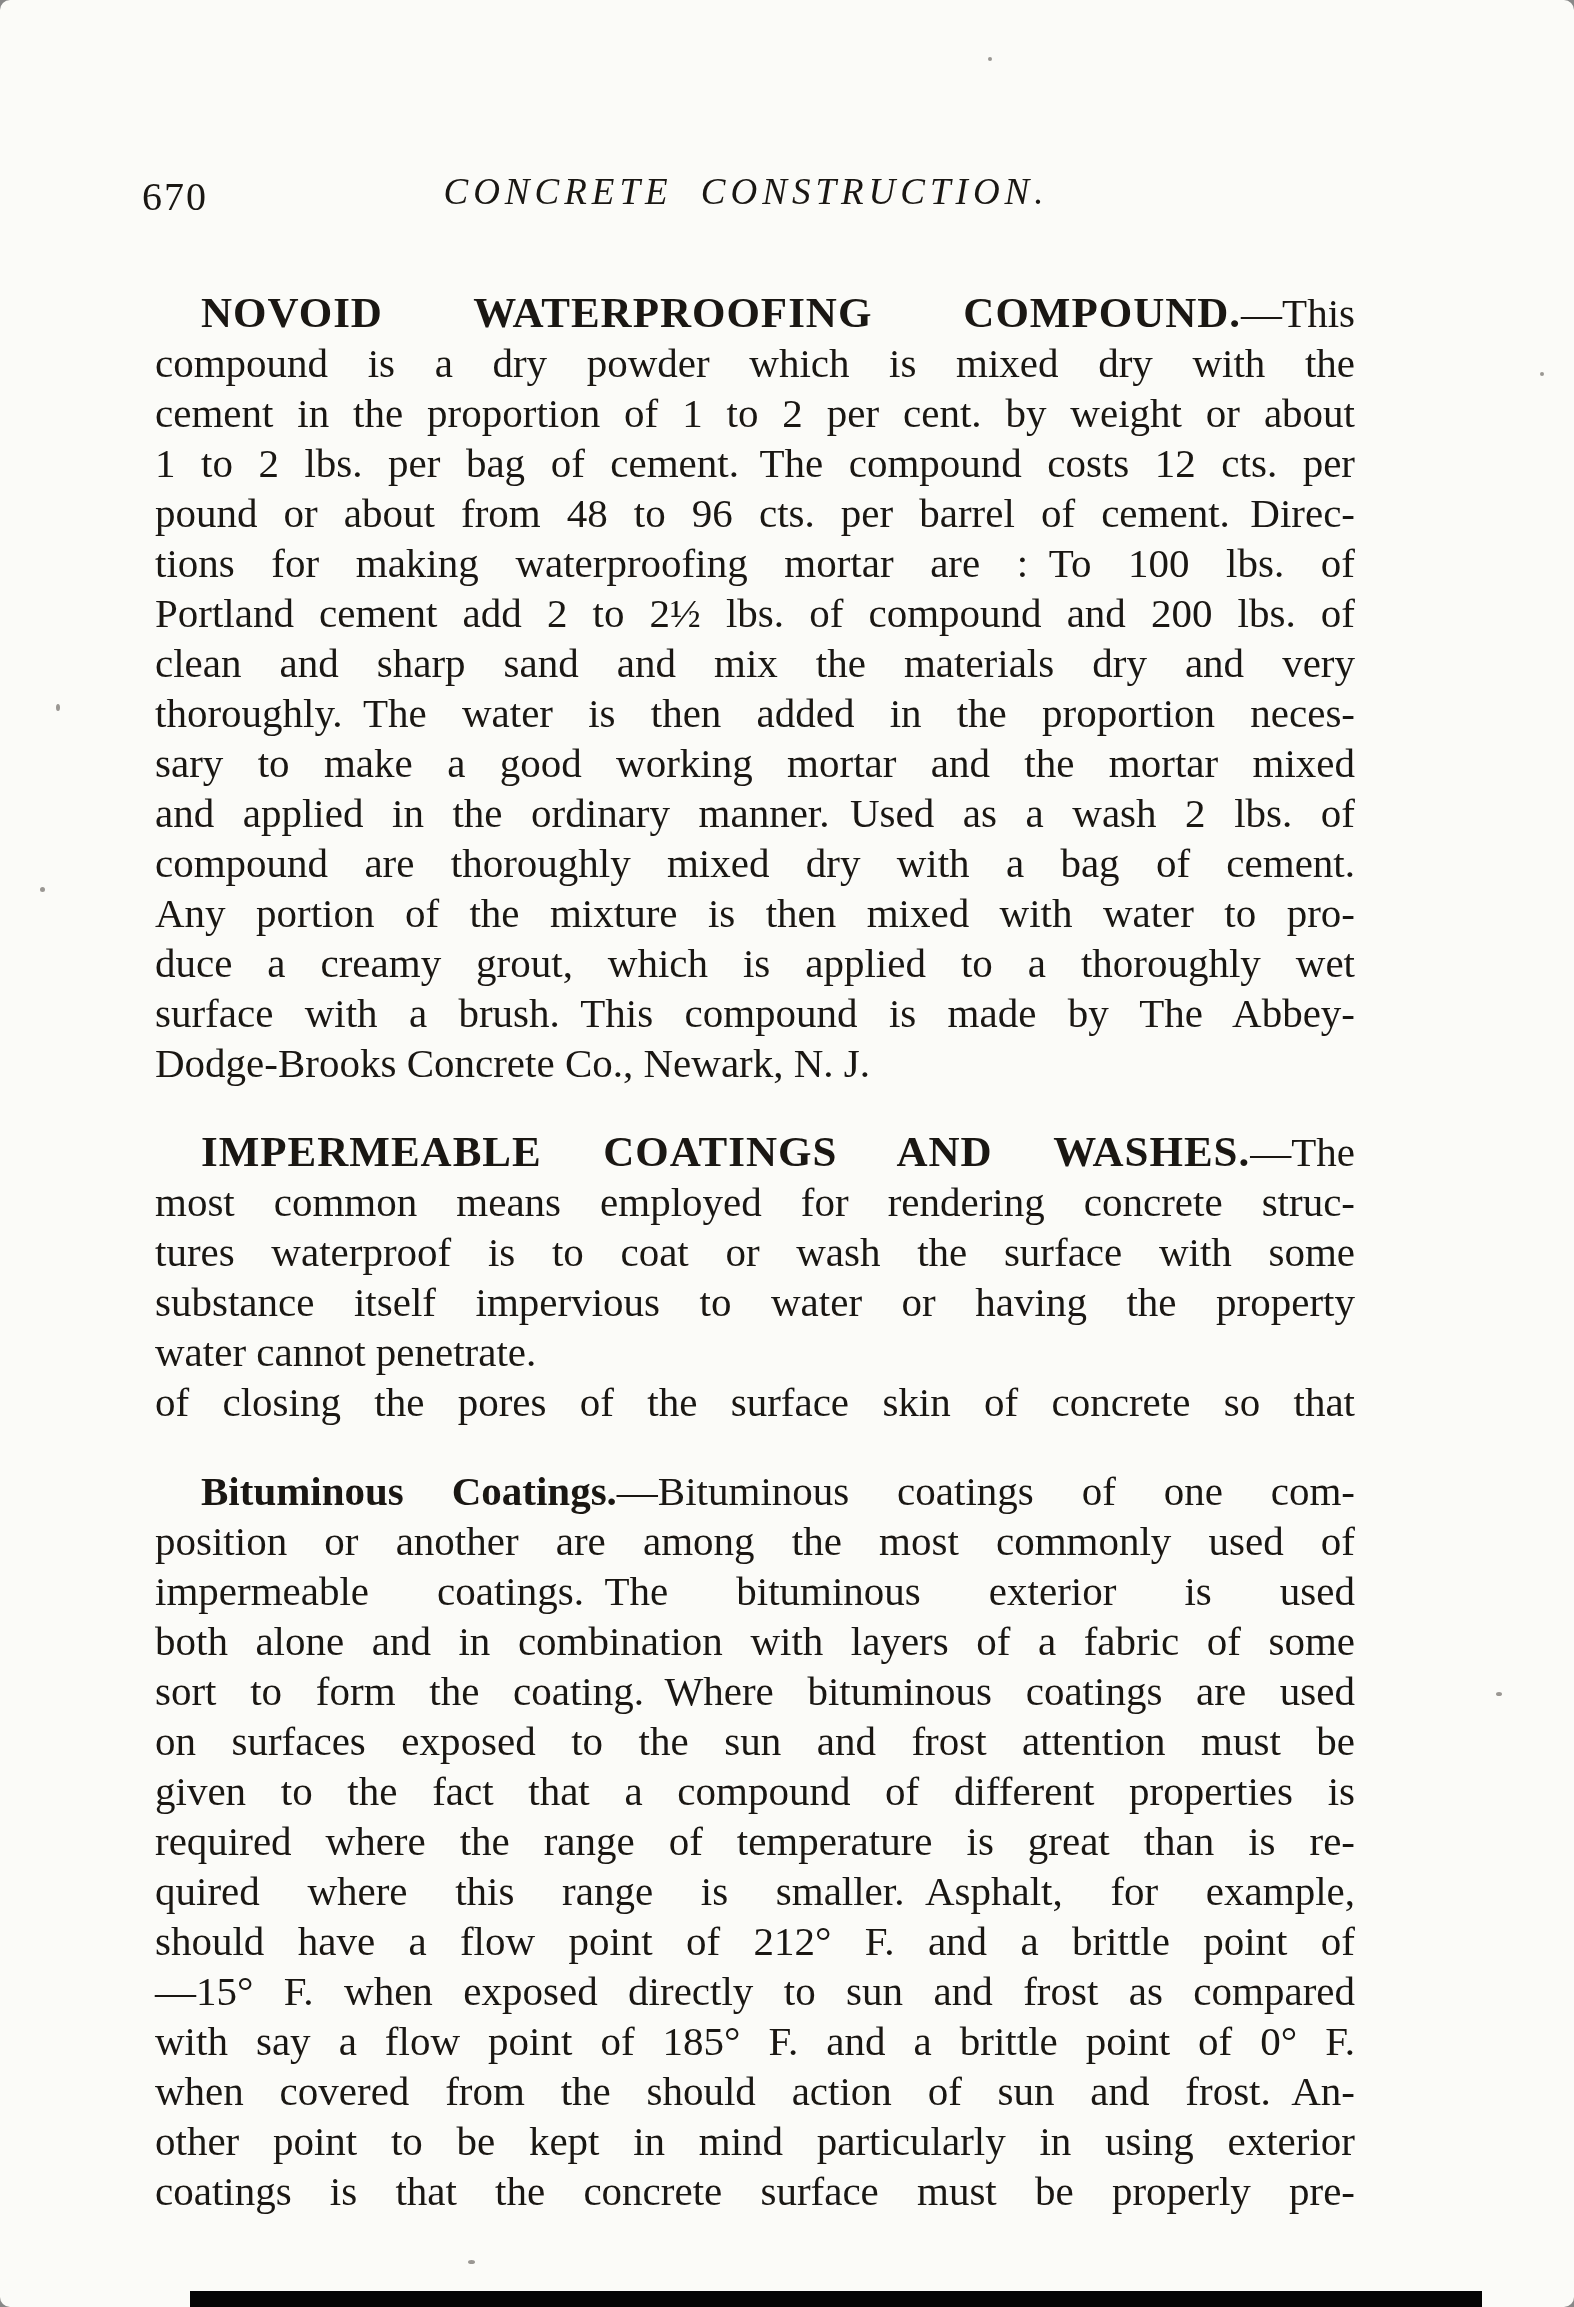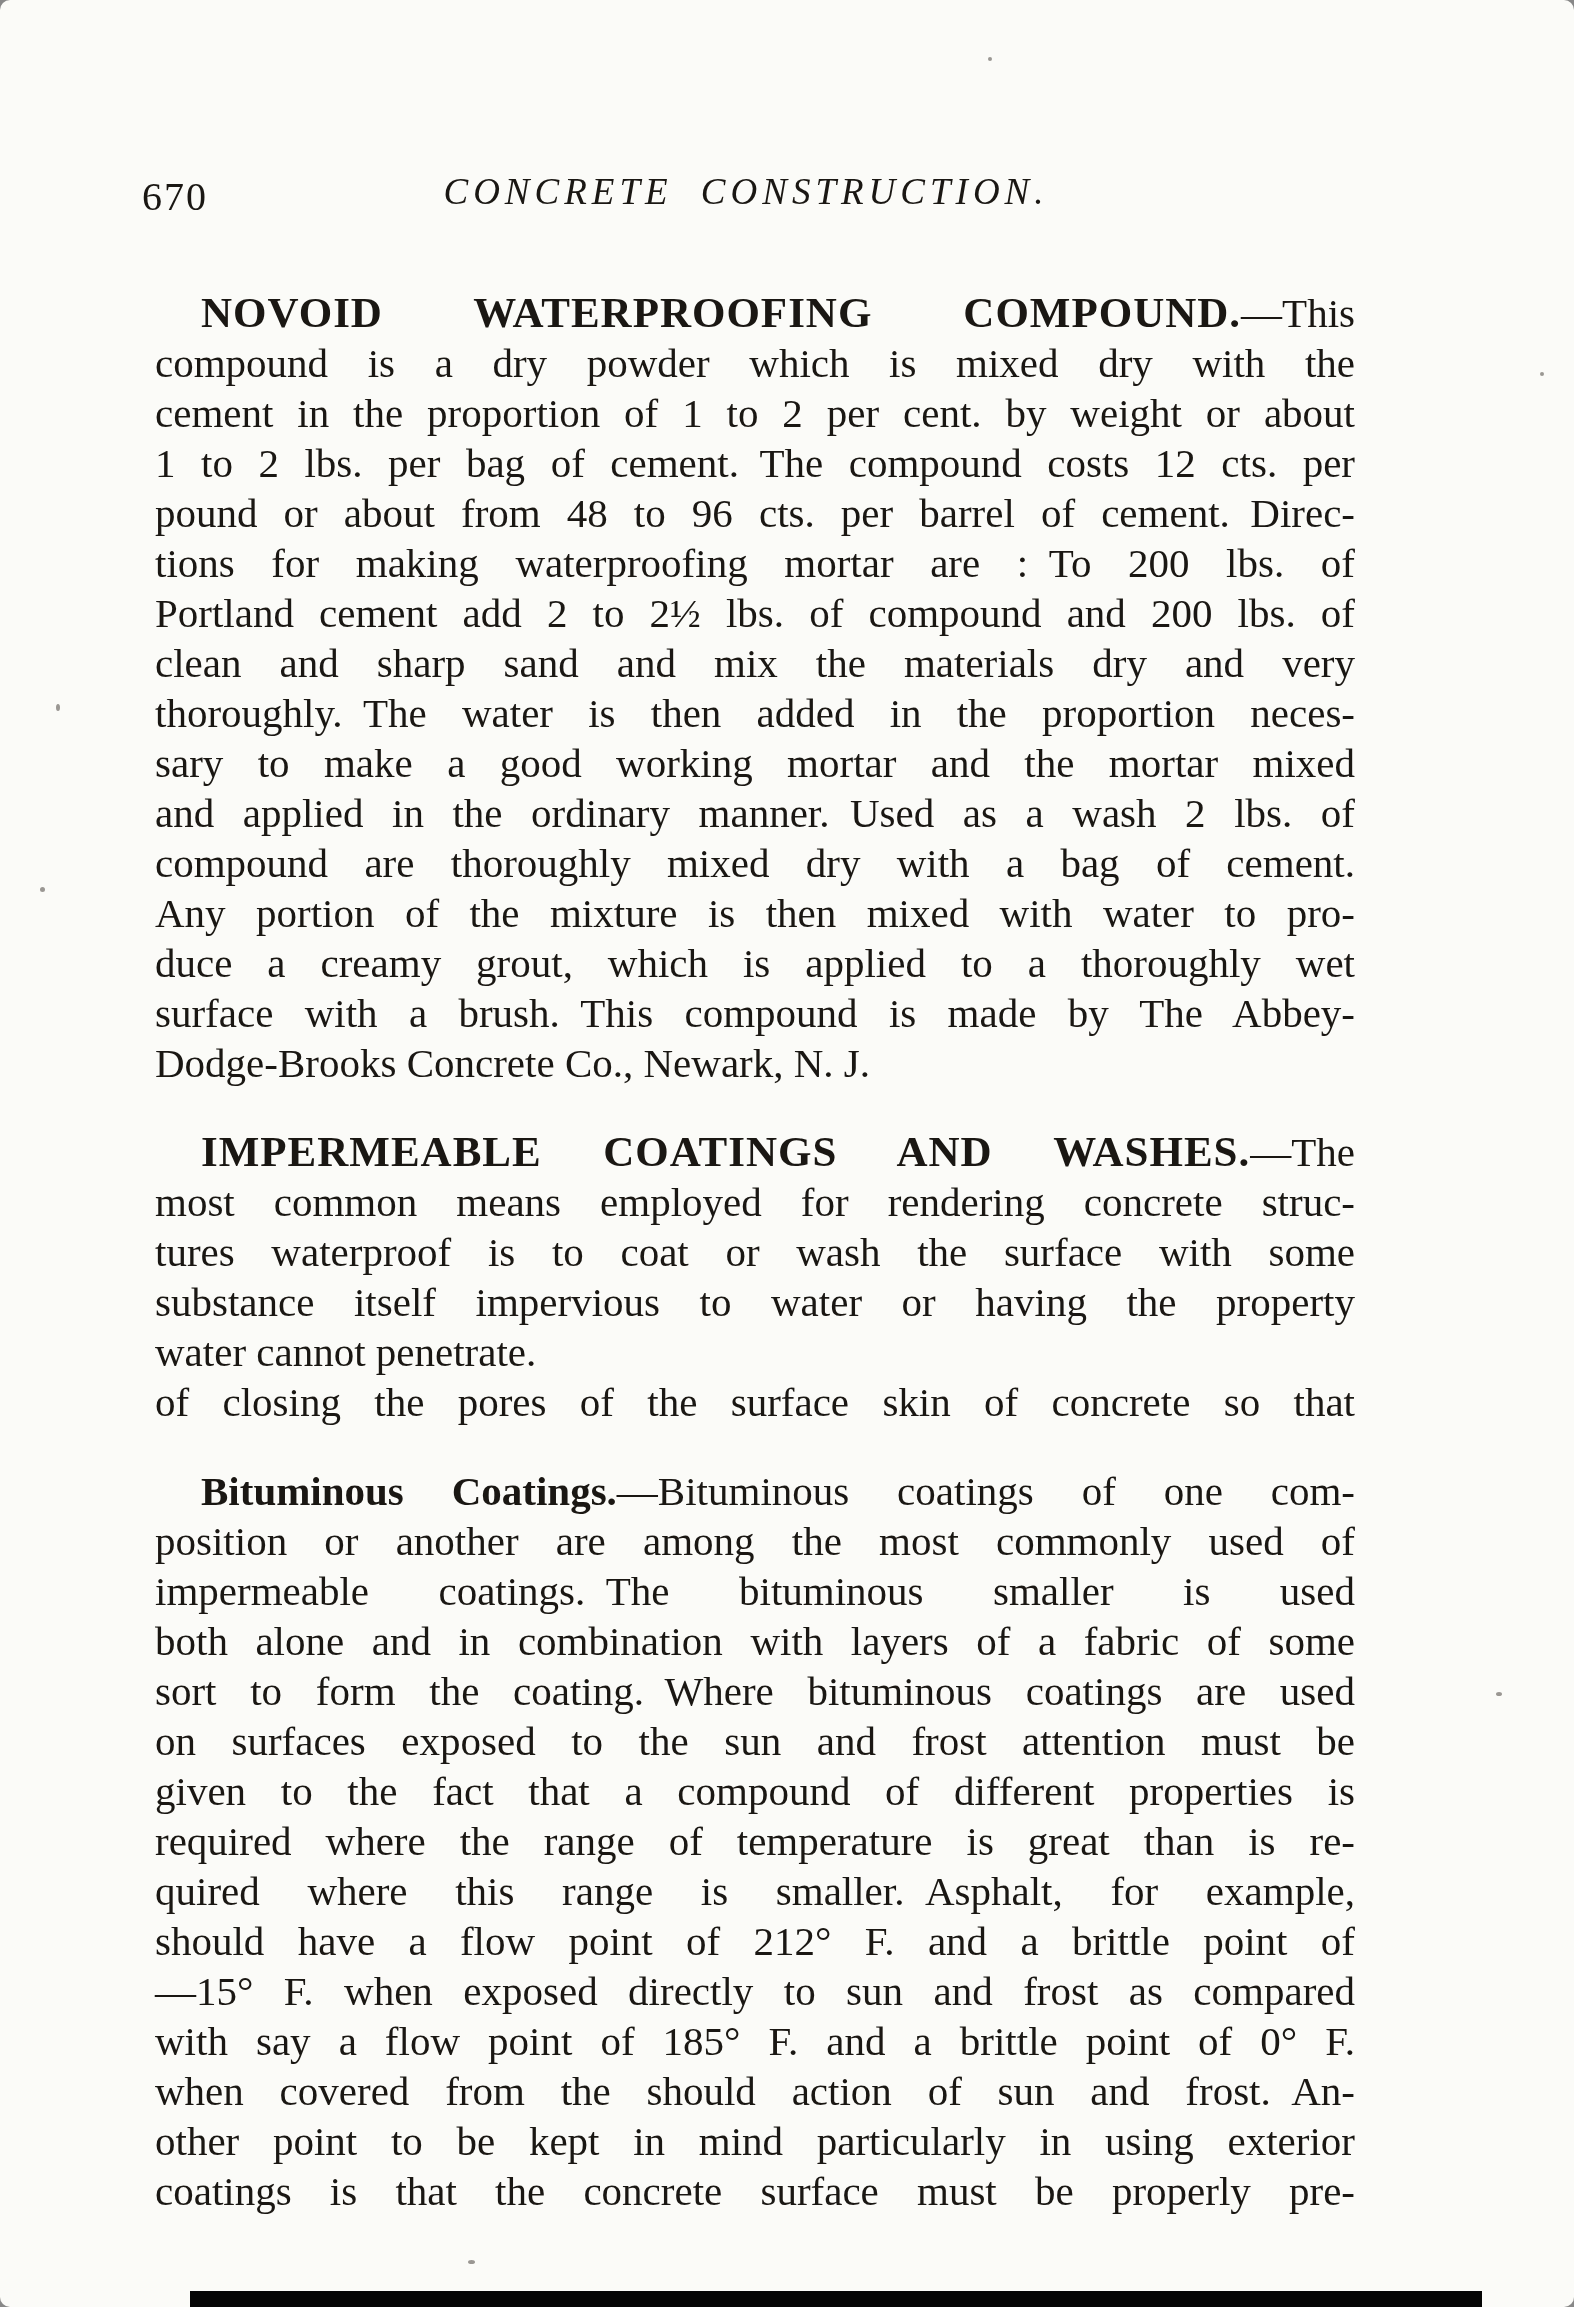--- a/index.html
+++ b/index.html
@@ -73,21 +73,21 @@
     <div class="running-title">CONCRETE CONSTRUCTION.</div>
   </div>
 
   <div class="page-body">
       <div class="paragraph">
         <div class="line first-line"><span class="lead-caps">NOVOID WATERPROOFING COMPOUND.</span><span>—This</span></div>
         <div class="line">compound is a dry powder which is mixed dry with the</div>
         <div class="line">cement in the proportion of 1 to 2 per cent. by weight or about</div>
         <div class="line">1 to 2 lbs. per bag of cement. The compound costs 12 cts. per</div>
         <div class="line">pound or about from 48 to 96 cts. per barrel of cement. Direc-</div>
-        <div class="line">tions for making waterproofing mortar are : To 200 lbs. of</div>
+        <div class="line">tions for making waterproofing mortar are : To 100 lbs. of</div>
         <div class="line">Portland cement add 2 to 2½ lbs. of compound and 200 lbs. of</div>
         <div class="line">clean and sharp sand and mix the materials dry and very</div>
         <div class="line">thoroughly. The water is then added in the proportion neces-</div>
         <div class="line">sary to make a good working mortar and the mortar mixed</div>
         <div class="line">and applied in the ordinary manner. Used as a wash 2 lbs. of</div>
         <div class="line">compound are thoroughly mixed dry with a bag of cement.</div>
         <div class="line">Any portion of the mixture is then mixed with water to pro-</div>
         <div class="line">duce a creamy grout, which is applied to a thoroughly wet</div>
         <div class="line">surface with a brush. This compound is made by The Abbey-</div>
         <div class="line para-end">Dodge-Brooks Concrete Co., Newark, N. J.</div>
@@ -96,21 +96,21 @@
         <div class="line first-line"><span class="lead-caps">IMPERMEABLE COATINGS AND WASHES.</span><span>—The</span></div>
         <div class="line">most common means employed for rendering concrete struc-</div>
         <div class="line">tures waterproof is to coat or wash the surface with some</div>
         <div class="line">substance itself impervious to water or having the property</div>
         <div class="line para-end">water cannot penetrate.</div>
         <div class="line">of closing the pores of the surface skin of concrete so that</div>
       </div>
       <div class="paragraph">
         <div class="line first-line"><span class="lead-title">Bituminous Coatings.</span><span>—Bituminous coatings of one com-</span></div>
         <div class="line">position or another are among the most commonly used of</div>
-        <div class="line">impermeable coatings. The bituminous smaller is used</div>
+        <div class="line">impermeable coatings. The bituminous exterior is used</div>
         <div class="line">both alone and in combination with layers of a fabric of some</div>
         <div class="line">sort to form the coating. Where bituminous coatings are used</div>
         <div class="line">on surfaces exposed to the sun and frost attention must be</div>
         <div class="line">given to the fact that a compound of different properties is</div>
         <div class="line">required where the range of temperature is great than is re-</div>
         <div class="line">quired where this range is smaller. Asphalt, for example,</div>
         <div class="line">should have a flow point of 212° F. and a brittle point of</div>
         <div class="line">—15° F. when exposed directly to sun and frost as compared</div>
         <div class="line">with say a flow point of 185° F. and a brittle point of 0° F.</div>
         <div class="line">when covered from the should action of sun and frost. An-</div>

